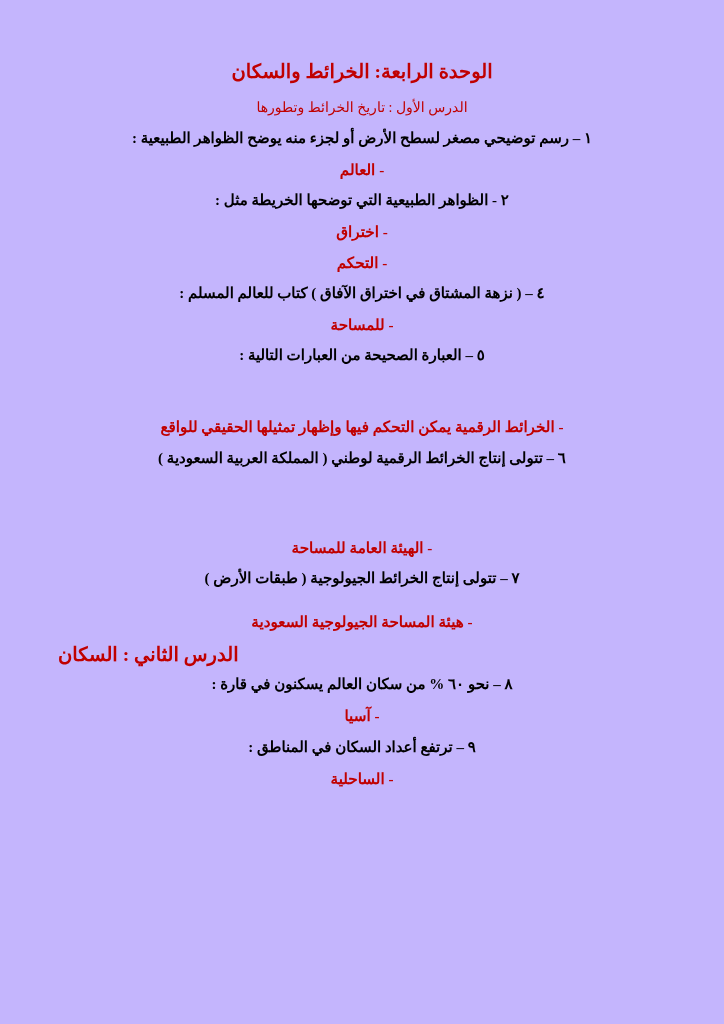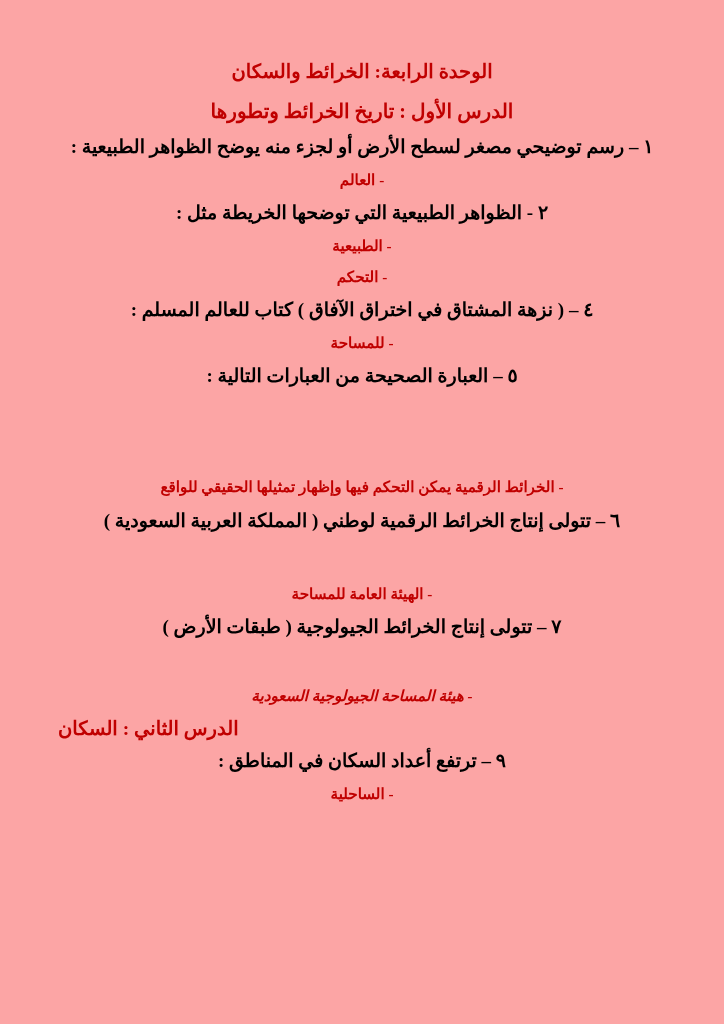--- a/index.html
+++ b/index.html
@@ -13,121 +13,122 @@
     overflow: hidden;
     font-family: "Liberation Serif", "DejaVu Serif", serif;
     color: #000000;
   }
 
   .page {
     width: 724px;
     height: 1024px;
     box-sizing: border-box;
     padding: 62px 58px 0 58px;
-    background: #fca5a5;
+    background: #c4b5fd;
     position: relative;
   }
 
   .doc-body {
     direction: rtl;
     text-align: center;
   }
 
   
   .unit-heading {
     font-size: 19.5px;
     font-weight: bold;
     color: #C00000;
     text-align: center;
     line-height: 1.0;
     margin: 0 0 19px 0;
     letter-spacing: 0;
   }
 
   .lesson-heading {
-    font-size: 20px;
-    font-weight: bold;
+    font-size: 14px;
+    font-weight: normal;
     color: #C00000;
     text-align: center;
     line-height: 1.0;
     margin: 0 0 16px 0;
   }
 
   .lesson-heading-two {
     font-size: 19.5px;
     font-weight: bold;
     color: #C00000;
     text-align: left;
     line-height: 1.0;
     margin: 10px 0 13px 0;
   }
 
   
   .q-line {
-    font-size: 19px;
+    font-size: 15px;
     font-weight: bold;
     color: #000000;
     text-align: center;
     line-height: 1.0;
     margin: 0 0 16px 0;
     white-space: nowrap;
   }
 
   .a-line {
     font-size: 15.2px;
     font-weight: bold;
     color: #C00000;
     text-align: center;
     line-height: 1.0;
     margin: 0 0 16px 0;
     white-space: nowrap;
   }
 
   
   .a-line.gap-before {
-    margin-top: 94px;
+    margin-top: 56px;
   }
   .a-line.gap-before-sm {
-    margin-top: 56px;
+    margin-top: 74px;
   }
   .a-line.gap-before-xs {
-    margin-top: 52px;
-    font-style: italic;
+    margin-top: 28px;
   }
 </style>
 </head>
 <body>
 
 <div class="page">
   <div class="doc-body">
 
     <div class="unit-heading">الوحدة الرابعة: الخرائط والسكان</div>
 
     <div class="lesson-heading">الدرس الأول : تاريخ الخرائط وتطورها</div>
 
     <div class="q-line">١ – رسم توضيحي مصغر لسطح الأرض أو لجزء منه يوضح الظواهر الطبيعية :</div>
     <div class="a-line">- العالم</div>
 
     <div class="q-line">٢ -  الظواهر الطبيعية التي توضحها الخريطة مثل :</div>
-    <div class="a-line">- الطبيعية</div>
+    <div class="a-line">- اختراق</div>
 
     <div class="a-line">- التحكم</div>
 
     <div class="q-line">٤ – ( نزهة المشتاق في اختراق الآفاق ) كتاب للعالم المسلم :</div>
     <div class="a-line">- للمساحة</div>
 
     <div class="q-line">٥ – العبارة الصحيحة من العبارات التالية :</div>
     <div class="a-line gap-before">- الخرائط الرقمية يمكن التحكم فيها وإظهار تمثيلها الحقيقي للواقع</div>
 
     <div class="q-line">٦ – تتولى إنتاج الخرائط الرقمية لوطني ( المملكة العربية السعودية )</div>
     <div class="a-line gap-before-sm">- الهيئة العامة للمساحة</div>
 
     <div class="q-line">٧ – تتولى إنتاج الخرائط الجيولوجية ( طبقات الأرض )</div>
     <div class="a-line gap-before-xs">- هيئة المساحة الجيولوجية السعودية</div>
 
     <div class="lesson-heading-two">الدرس الثاني : السكان</div>
 
+    <div class="q-line">٨ – نحو ٦٠ % من سكان العالم يسكنون في قارة :</div>
+    <div class="a-line">- آسيا</div>
 
     <div class="q-line">٩ – ترتفع أعداد السكان في المناطق :</div>
     <div class="a-line">- الساحلية</div>
 
   </div>
 </div>
 
 </body></html>

